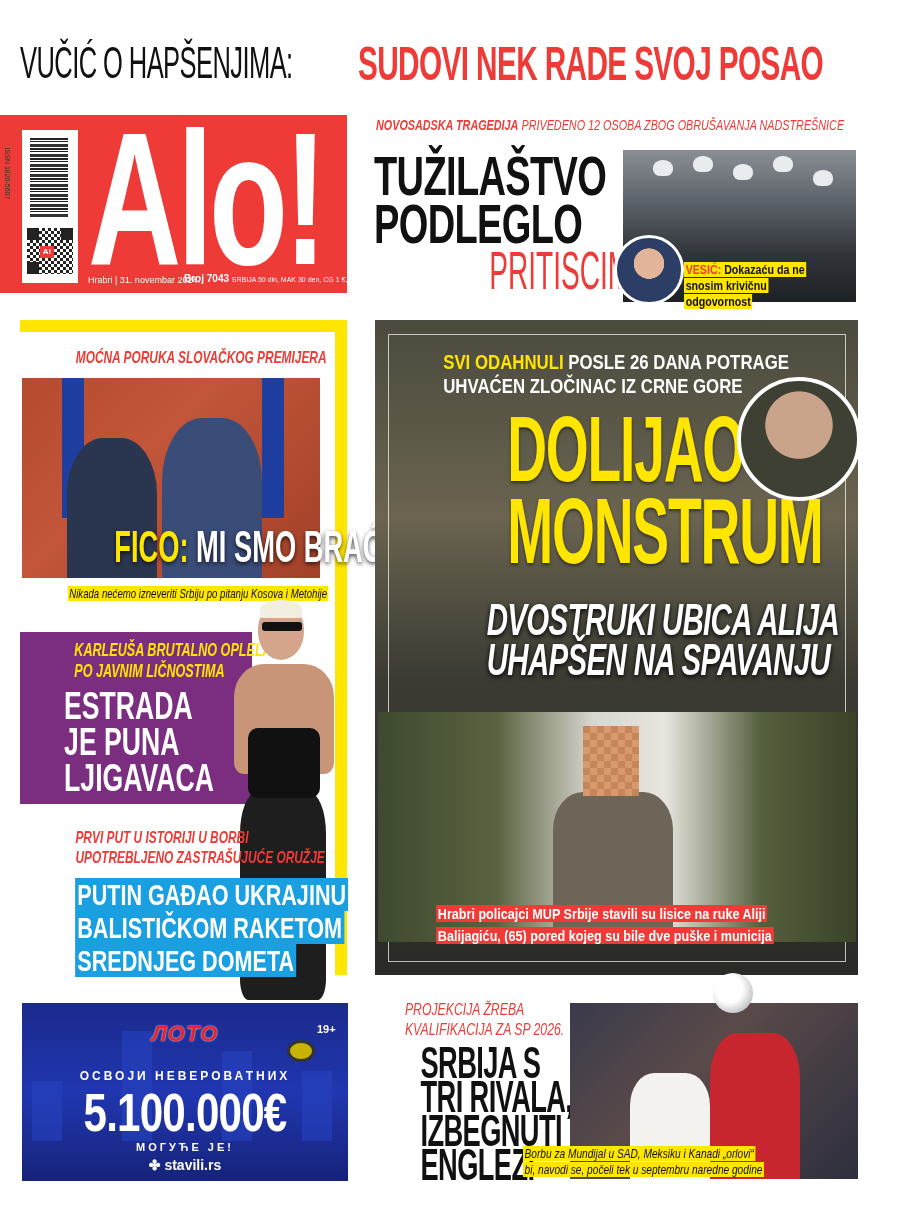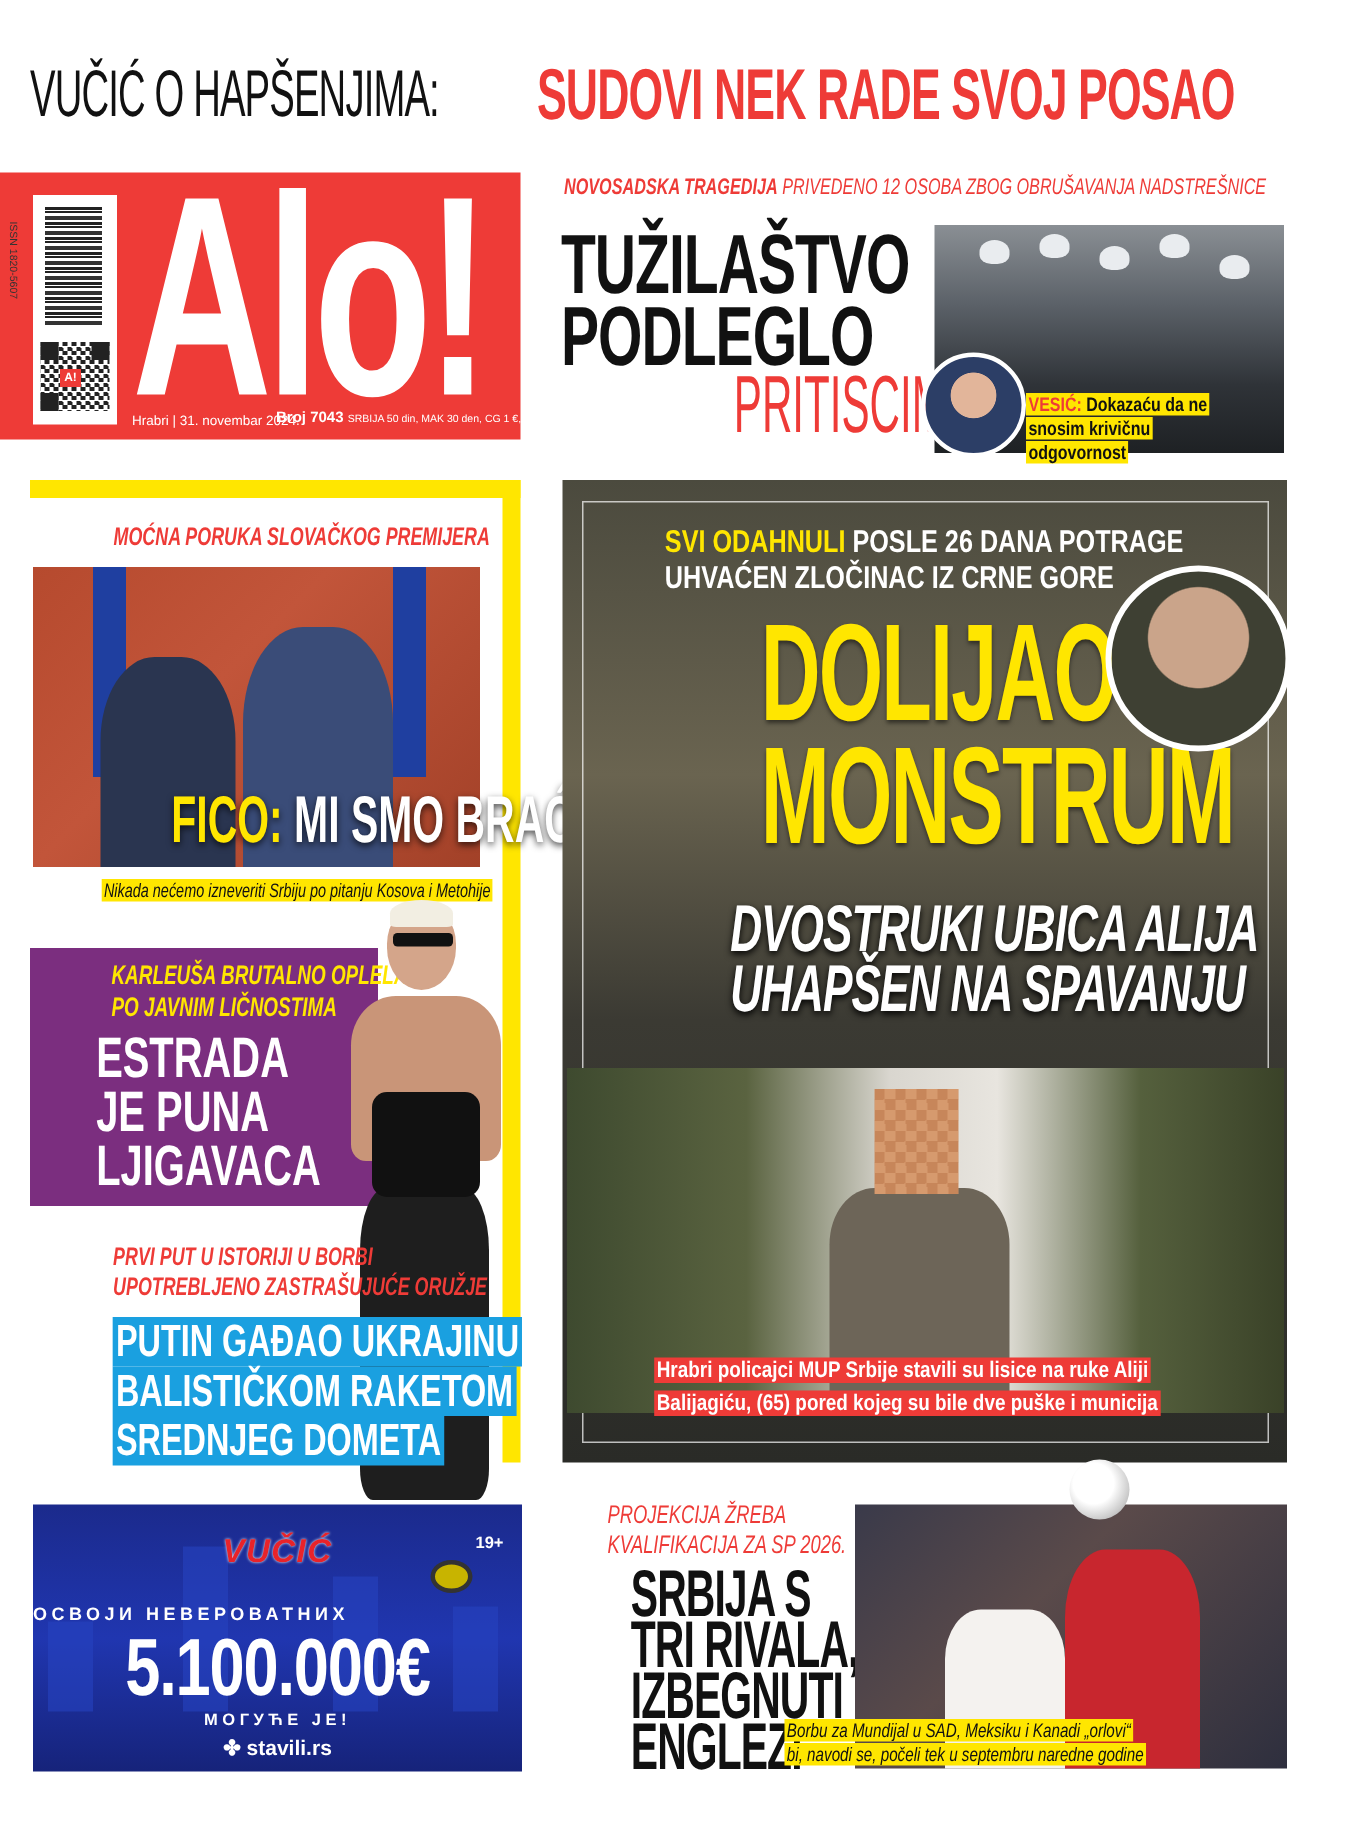--- a/index.html
+++ b/index.html
@@ -75,21 +75,21 @@
   #kicker4 { left:22px; top:828px; font-size:17px; font-style:italic; font-weight:bold; color:#ee3b37; line-height:20px; transform:scaleX(0.7); white-space:nowrap; }
   #putin { left:22px; top:878px; font-size:30px; font-weight:bold; color:#fff; line-height:33px; transform:scaleX(0.72); white-space:nowrap; }
   #putin span { background:#1aa0e0; padding:0 3px; box-decoration-break:clone; -webkit-box-decoration-break:clone; }
 
   
   #lotto { left:22px; top:1003px; width:326px; height:178px; background:linear-gradient(180deg,#1b2a8c 0%,#2036b0 50%,#16237a 100%); overflow:hidden; }
   #lotto .city { position:absolute; bottom:40px; width:30px; background:#2742c0; opacity:.6; }
   #lotto-brand { left:0; width:326px; top:18px; text-align:center; font-size:22px; font-weight:bold; color:#e8232a; font-style:italic; letter-spacing:1px; text-shadow:0 0 2px #fff; }
   #lotto-18 { left:295px; top:20px; font-size:11px; font-weight:bold; color:#fff; }
   #lotto-ball { left:265px; top:37px; width:28px; height:22px; border-radius:50%; background:#c8b400; border:3px solid #333; }
-  #lotto-sub { left:0; width:326px; top:66px; font-size:12px; font-weight:bold; color:#fff; letter-spacing:3px; }
+  #lotto-sub { left:0; width:326px; top:66px; text-align:center; font-size:12px; font-weight:bold; color:#fff; letter-spacing:3px; }
   #lotto-amount { left:0; width:326px; top:78px; text-align:center; font-size:54px; font-weight:bold; color:#fff; transform:scaleX(0.78); transform-origin:center top; letter-spacing:-1px; }
   #lotto-moguce { left:0; width:326px; top:138px; text-align:center; font-size:11px; font-weight:bold; color:#fff; letter-spacing:3px; }
   #lotto-site { left:0; width:326px; top:154px; text-align:center; font-size:14px; font-weight:bold; color:#fff; }
 
   
   #main-box { left:375px; top:320px; width:483px; height:655px; background:linear-gradient(180deg,#4b4a3e 0%,#6a6450 30%,#3b3a33 55%,#2a2b27 100%); overflow:hidden; }
   #main-inner-frame { left:388px; top:334px; width:458px; height:628px; border:1px solid rgba(255,255,255,.7); }
   #main-kicker { left:400px; top:350px; font-size:21px; font-weight:bold; line-height:24px; color:#fff; transform:scaleX(0.8); white-space:nowrap; }
   #main-kicker .y { color:#ffe600; }
   #dolijao { left:402px; top:408px; font-size:92px; font-weight:bold; color:#ffe600; line-height:82px; transform:scaleX(0.6); letter-spacing:-2px; white-space:nowrap; text-shadow:0 2px 4px rgba(0,0,0,.5); }
@@ -198,21 +198,21 @@
   <div><span>PUTIN GAĐAO UKRAJINU</span></div>
   <div><span>BALISTIČKOM RAKETOM</span></div>
   <div><span>SREDNJEG DOMETA</span></div>
 </div>
 
 <div id="lotto" class="abs">
   <div class="city" style="left:10px;height:60px"></div>
   <div class="city" style="left:100px;height:110px"></div>
   <div class="city" style="left:200px;height:90px"></div>
   <div class="city" style="left:280px;height:70px"></div>
-  <div id="lotto-brand" class="abs">VUČIĆ</div>
+  <div id="lotto-brand" class="abs">ЛОТО</div>
   <div id="lotto-18" class="abs">19+</div>
   <div id="lotto-ball" class="abs"></div>
   <div id="lotto-sub" class="abs">ОСВОЈИ НЕВЕРОВАТНИХ</div>
   <div id="lotto-amount" class="abs">5.100.000€</div>
   <div id="lotto-moguce" class="abs">МОГУЋЕ ЈЕ!</div>
   <div id="lotto-site" class="abs">
     <span>✤</span>
     <span>stavili.rs</span>
   </div>
 </div>

